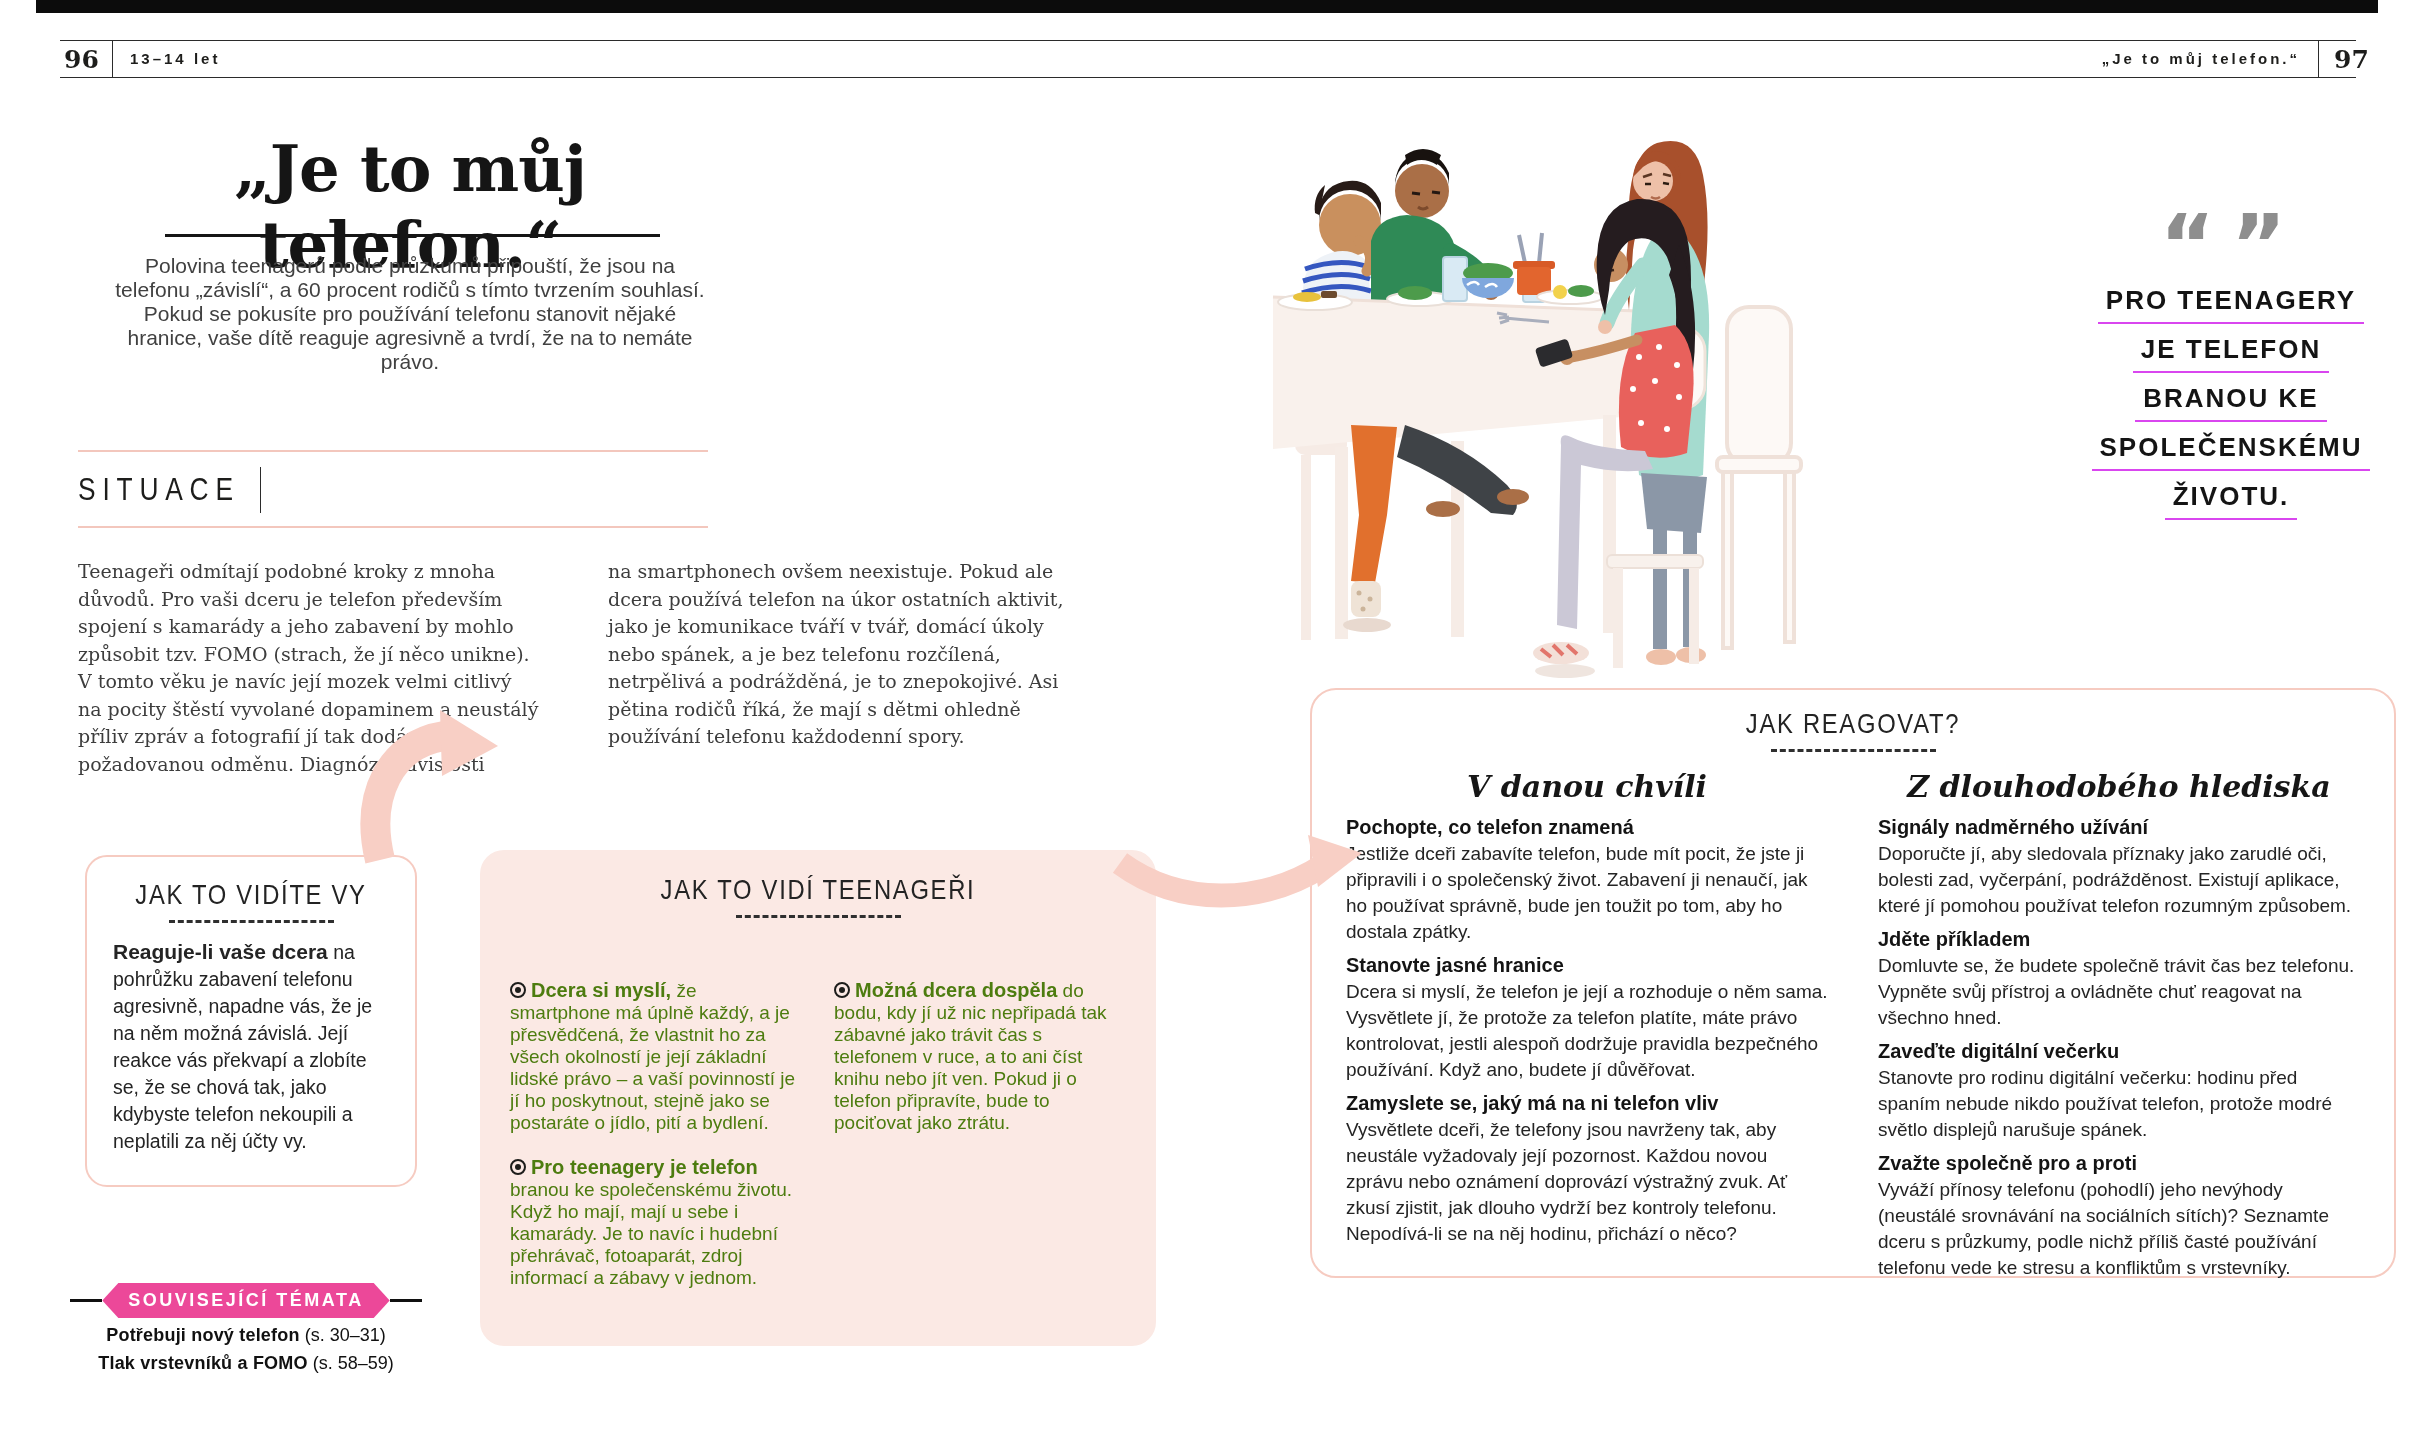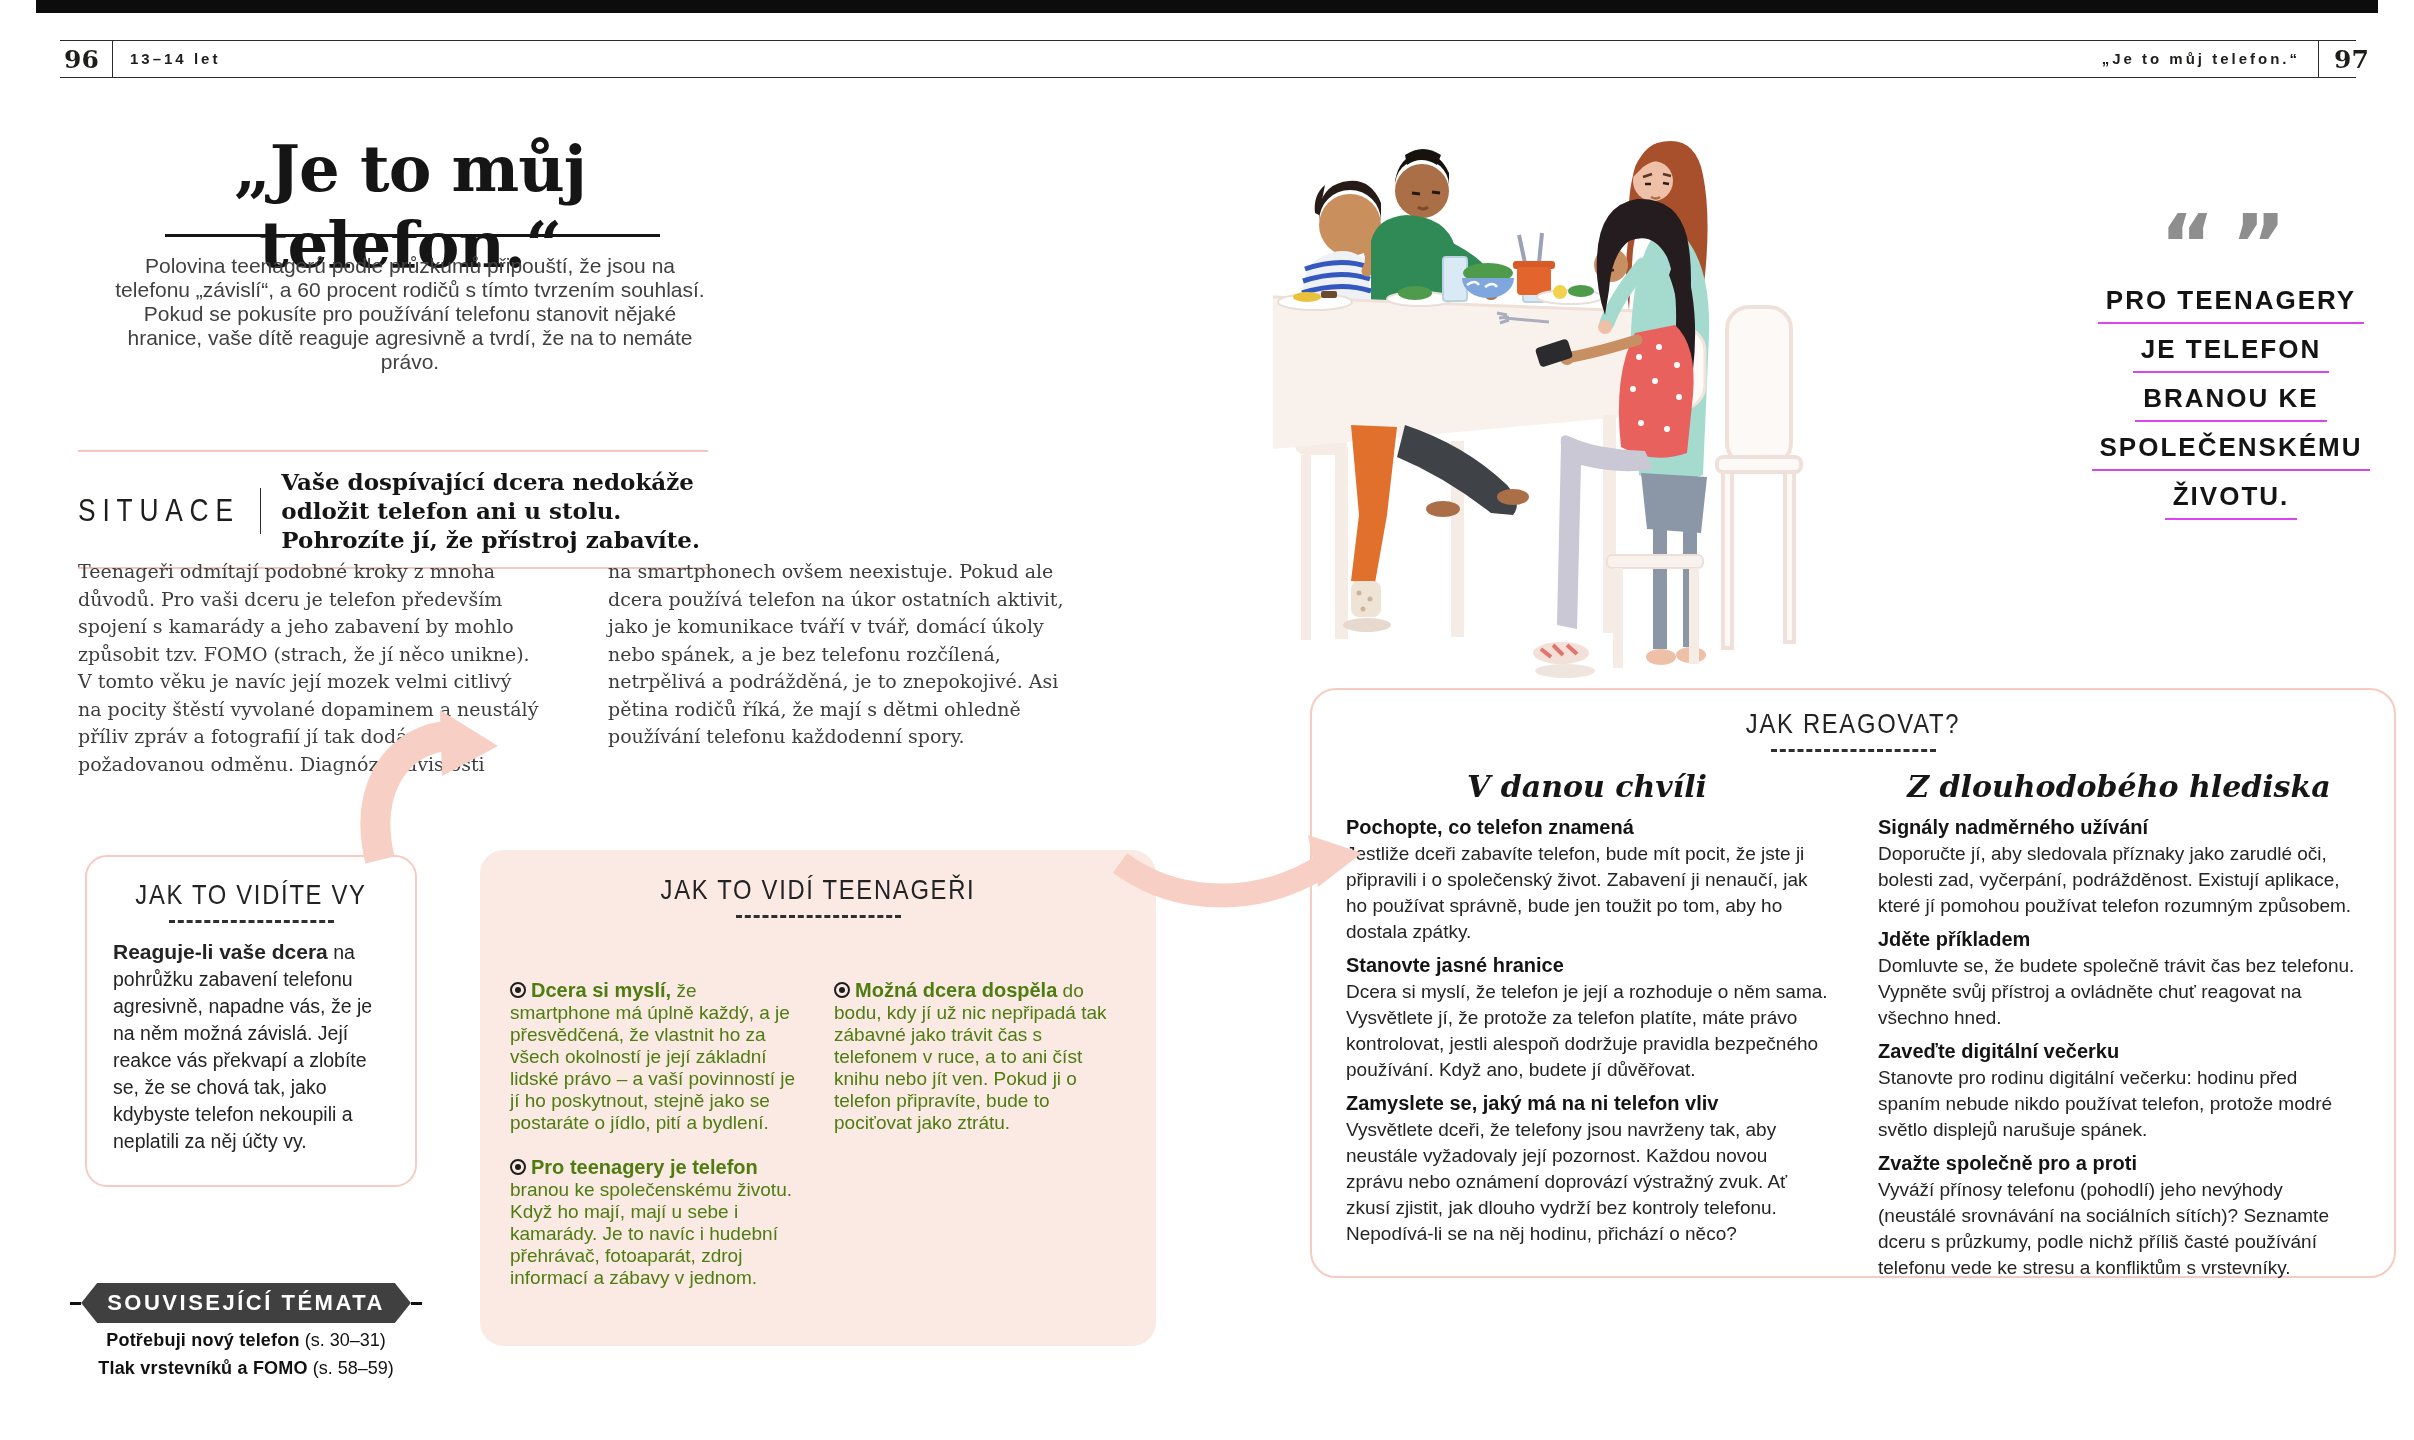--- a/index.html
+++ b/index.html
@@ -59,21 +59,21 @@
   
   .quoteblock{left:2056px;top:210px;width:350px;text-align:center;}
   .qmarks{font:700 84px "DejaVu Sans",sans-serif;color:#8e8e8e;line-height:70px;
     letter-spacing:16px;}
   .qline{display:inline-block;font-weight:700;font-size:26px;letter-spacing:2px;
     border-bottom:2px solid #d946ef;padding:0 8px 6px;margin:5px 12px;color:#141414;}
   
   .related{left:70px;top:1283px;width:352px;text-align:center;}
   .banner{display:flex;align-items:center;}
   .banner::before,.banner::after{content:"";flex:1;height:3px;background:#101010;}
-  .banner-label{background:#404040;color:#fff;font-weight:700;font-size:22px;
+  .banner-label{background:#ec4899;color:#fff;font-weight:700;font-size:18px;
     letter-spacing:2.5px;padding:7px 26px;
     clip-path:polygon(16px 0,calc(100% - 16px) 0,100% 50%,calc(100% - 16px) 100%,16px 100%,0 50%);}
   .rel-item{font-size:18px;margin-top:7px;color:#111;}
   .rel-item b{letter-spacing:.2px;}
 </style>
 </head>
 <body>
 
 <div class="abs topbar"></div>
 <div class="abs hrule" style="left:60px;top:40px;width:2296px;"></div>
@@ -85,21 +85,20 @@
 <div class="abs vdiv" style="left:2318px;top:41px;height:36px;"></div>
 <div class="abs pagenum" style="left:2334px;top:45px;">97</div>
 
 <h1 class="abs title">„Je to můj telefon.“</h1>
 <div class="abs title-underline"></div>
 <p class="abs intro" style="margin:0;">Polovina teenagerů podle průzkumů připouští, že jsou na telefonu „závislí“, a 60 procent rodičů s tímto tvrzením souhlasí. Pokud se pokusíte pro používání telefonu stanovit nějaké hranice, vaše dítě reaguje agresivně a tvrdí, že na to nemáte právo.</p>
 
 <div class="abs situace">
   <div class="situace-label">SITUACE</div>
   <div class="situace-div"></div>
-  <div class="situace-text">Vaše dospívající dcera nedokáže odložit telefon ani u stolu. Pohrozíte jí, že přístroj zabavíte.</div>
 </div>
 
 <p class="abs bodycol c1" style="margin:0;">Teenageři odmítají podobné kroky z mnoha důvodů. Pro vaši dceru je telefon především spojení s kamarády a jeho zabavení by mohlo způsobit tzv. FOMO (strach, že jí něco unikne). V tomto věku je navíc její mozek velmi citlivý na pocity štěstí vyvolané dopaminem a neustálý příliv zpráv a fotografií jí tak dodává požadovanou odměnu. Diagnóza závislosti</p>
 <p class="abs bodycol c2" style="margin:0;">na smartphonech ovšem neexistuje. Pokud ale dcera používá telefon na úkor ostatních aktivit, jako je komunikace tváří v tvář, domácí úkoly nebo spánek, a je bez telefonu rozčílená, netrpělivá a podrážděná, je to znepokojivé. Asi pětina rodičů říká, že mají s dětmi ohledně používání telefonu každodenní spory.</p>
 
 <div class="abs vybox">
   <div class="boxhdr">JAK TO VIDÍTE VY</div>
   <div class="dashes"></div>
   <p class="vytext"><b>Reaguje-li vaše dcera</b>
   <span>na pohrůžku zabavení telefonu agresivně, napadne vás, že je na něm možná závislá. Její reakce vás překvapí a zlobíte se, že se chová tak, jako kdybyste telefon nekoupili a neplatili za něj účty vy.</span></p>

